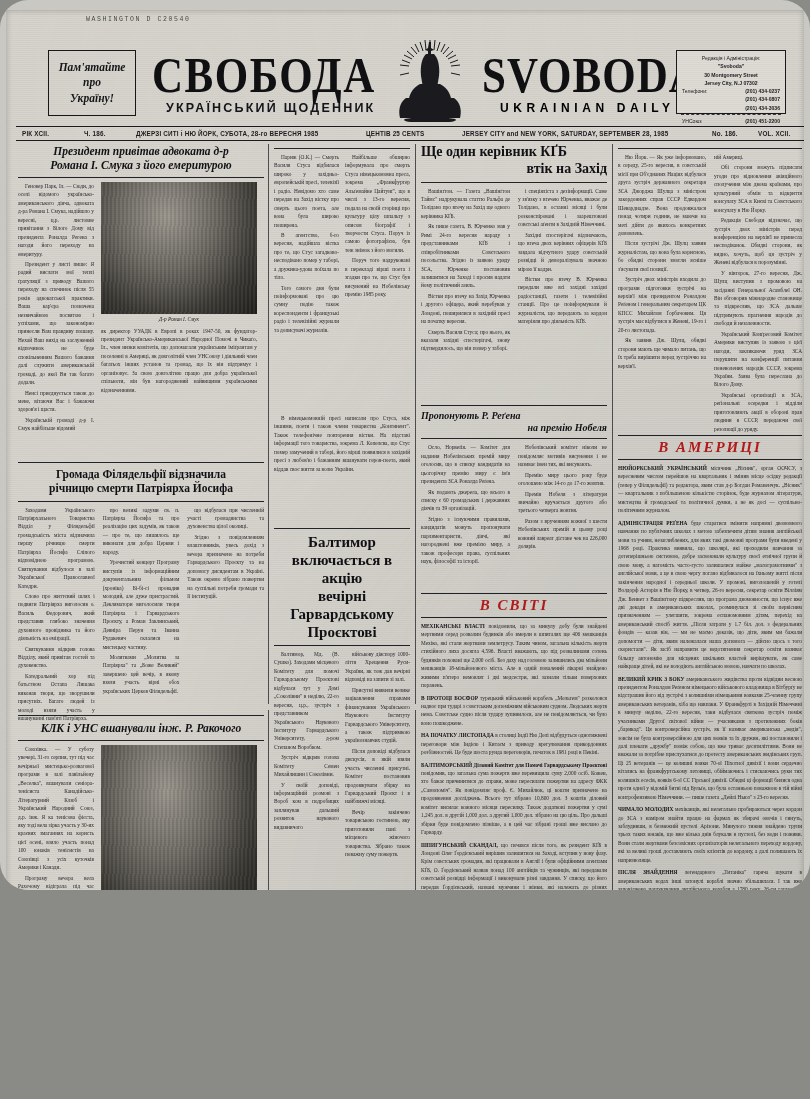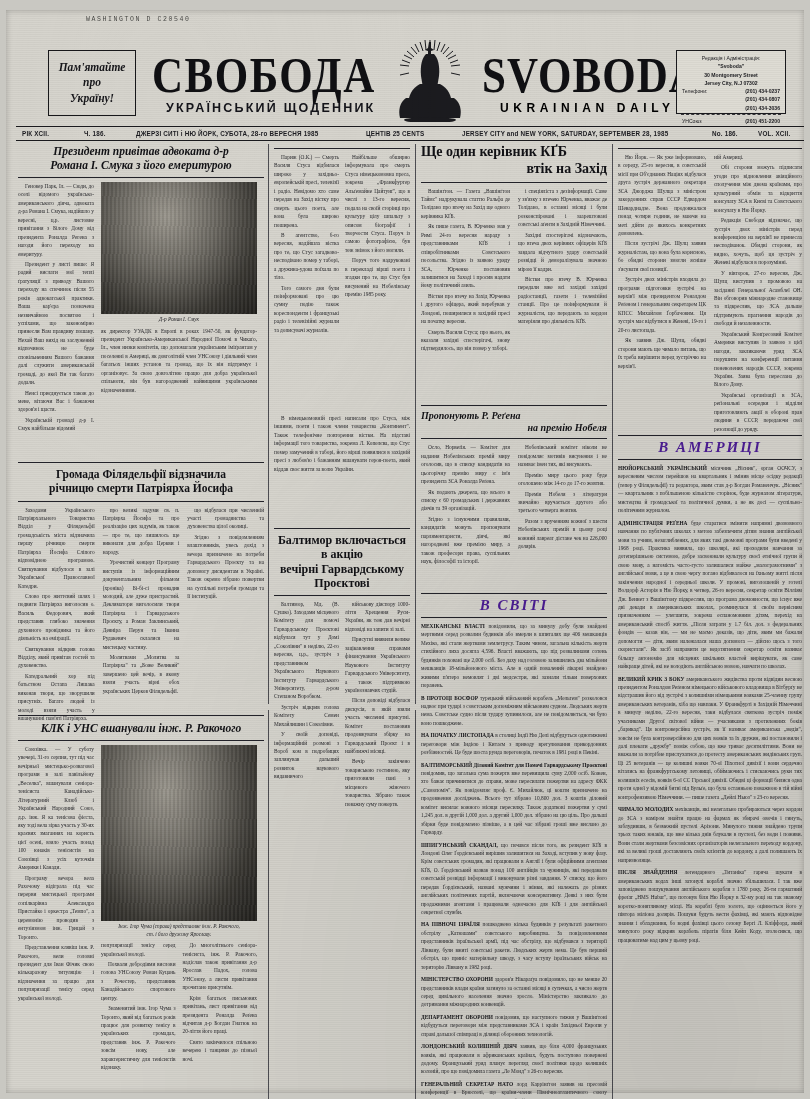--- a/index.html
+++ b/index.html
@@ -6,23 +6,24 @@
     margin: 0;
     padding: 0;
     background: #8a8a86;
   }
   body {
     font-family: "Liberation Serif", serif;
   }
   #page {
     position: relative;
     width: 810px;
-    height: 1099px;
+    height: 890px;
     background: #c9c8c2;
     overflow: hidden;
+    border-radius: 28px;
   }
   #paper {
     position: absolute;
     left: 6px; top: 10px;
     width: 798px; height: 1083px;
     background: #d6d4cd;
     box-shadow: 0 0 6px rgba(0,0,0,.25) inset;
   }
   .grain {
     position: absolute; inset: 0;
@@ -155,21 +156,21 @@
     color: #111115;
     line-height: 1.2;
   }
   .sect-head {
     font-family: "Liberation Serif", serif;
     font-style: italic;
     font-weight: 700;
     font-size: 15px;
     letter-spacing: 2px;
     text-align: center;
-    color: #4c1d95;
+    color: #b91c1c;
   }
 
   .body-text {
     font-family: "Liberation Serif", serif;
     font-size: 5.35px;
     line-height: 1.58;
     color: #2a2a2e;
     text-align: justify;
     hyphens: auto;
     -webkit-hyphens: auto;
@@ -403,21 +404,21 @@
         </div>
         <div style="width:77px;" class="body-text">
           <p>що відбулася при численній участі громадянства та духовенства цілої околиці.</p>
           <p>Згідно з повідомленням влаштовників, увесь дохід з вечора призначено на потреби Гарвардського Проєкту та на допомогу дисидентам в Україні. Також окремо зібрано пожертви на суспільні потреби громади та її інституцій.</p>
         </div>
       </div>
     </div>
 
     <div class="col" style="left:268px; top:518px; width:136px;">
       <hr class="hrule" style="margin-bottom:4px;">
-      <div class="hl-serif" style="font-size:12px; text-align:center;">
+      <div class="hl-serif" style="font-size:15px; text-align:center;">
         <div>Балтимор включається в акцію</div>
         <div>вечірні Гарвардському Проєктові</div>
       </div>
       <hr class="hrule" style="margin-top:4px;">
       <div style="display:flex; gap:6px; margin-top:4px;">
         <div style="width:65px;" class="body-text">
           <p>Балтимор, Мд. (В. Сушко). Заходами місцевого Комітету для помочі Гарвардському Проєктові відбулася тут у Домі „Соколівни" в неділю, 22-го вересня, ц.р., зустріч з представником Українського Наукового Інституту Гарвардського Університету, д-ром Степаном Воробком.</p>
           <p>Зустріч відкрив голова Комітету Семен Михайлишин і Соколівни.</p>
           <p>У своїй доповіді, інформаційній розмові з Вороб ком в подробицях заплянував дальший розвиток наукового видавничого</p>
         </div>

